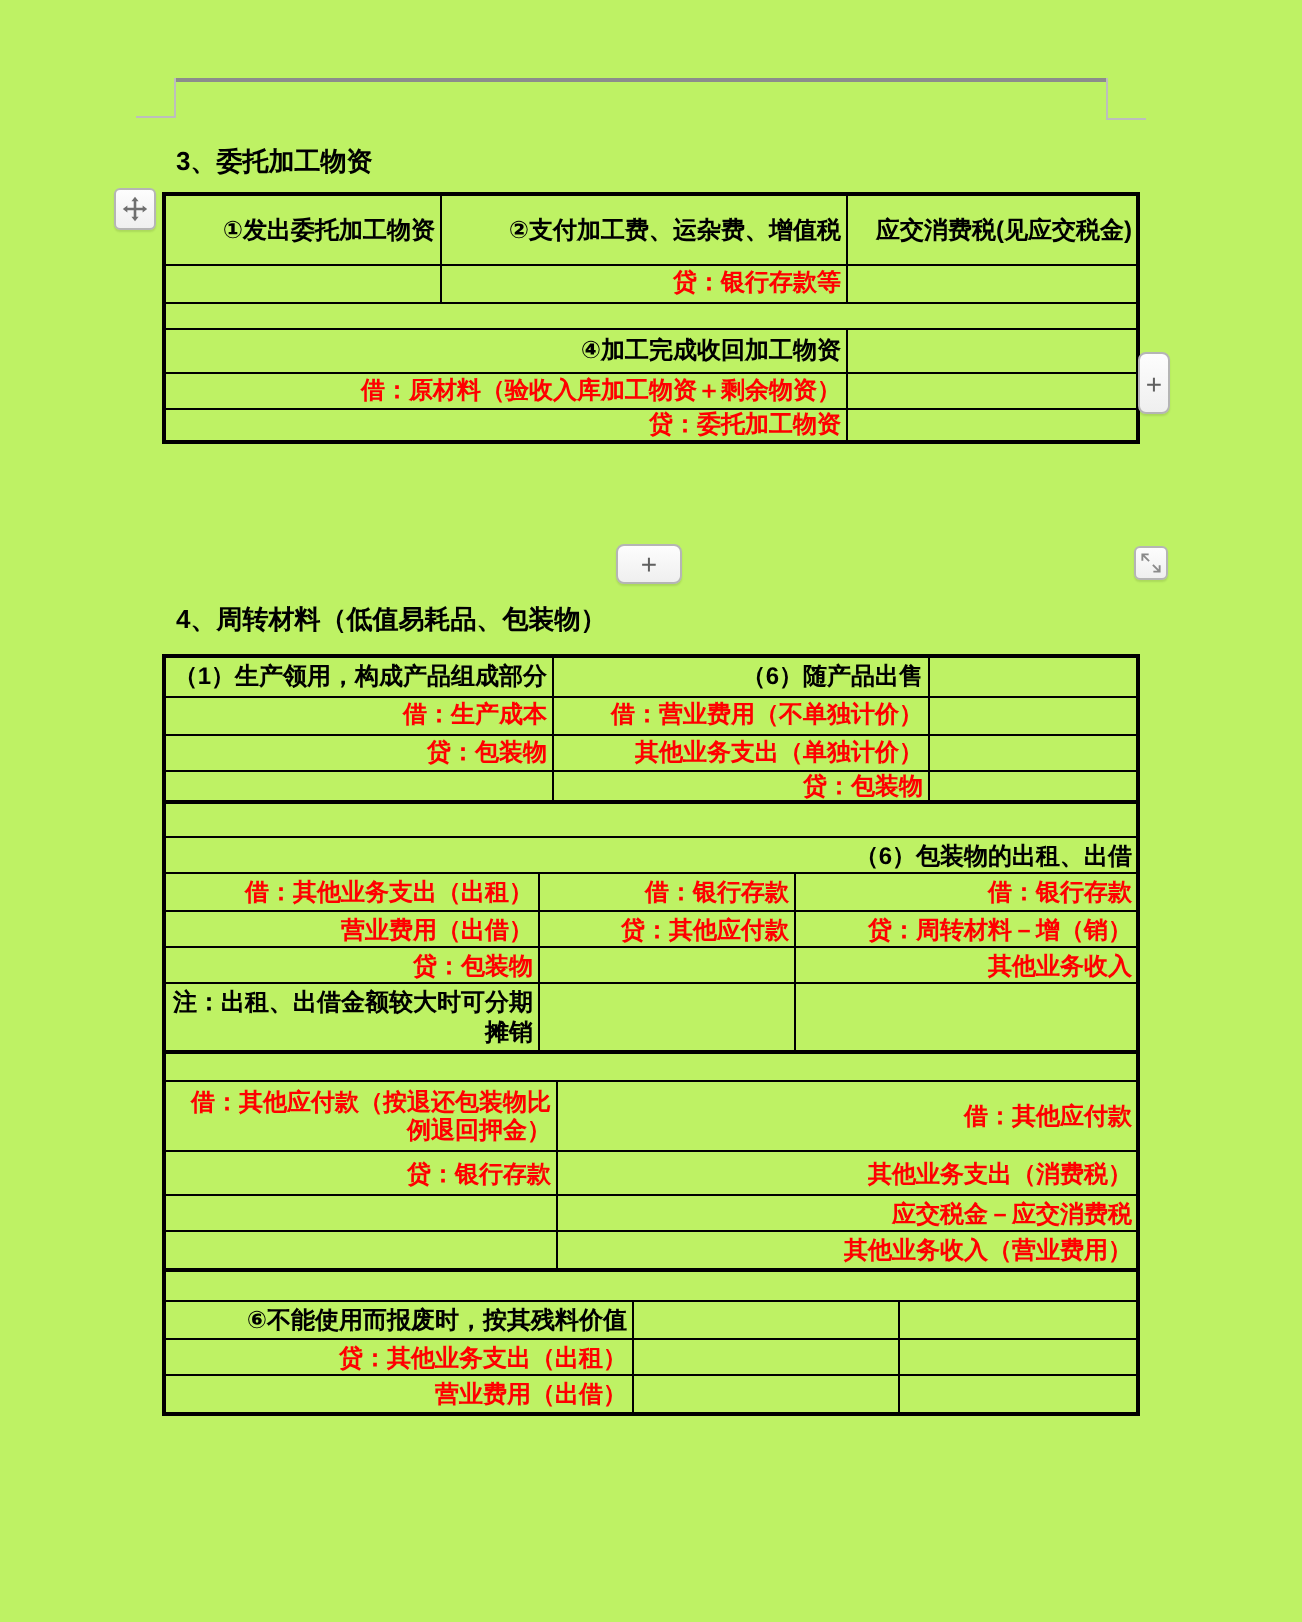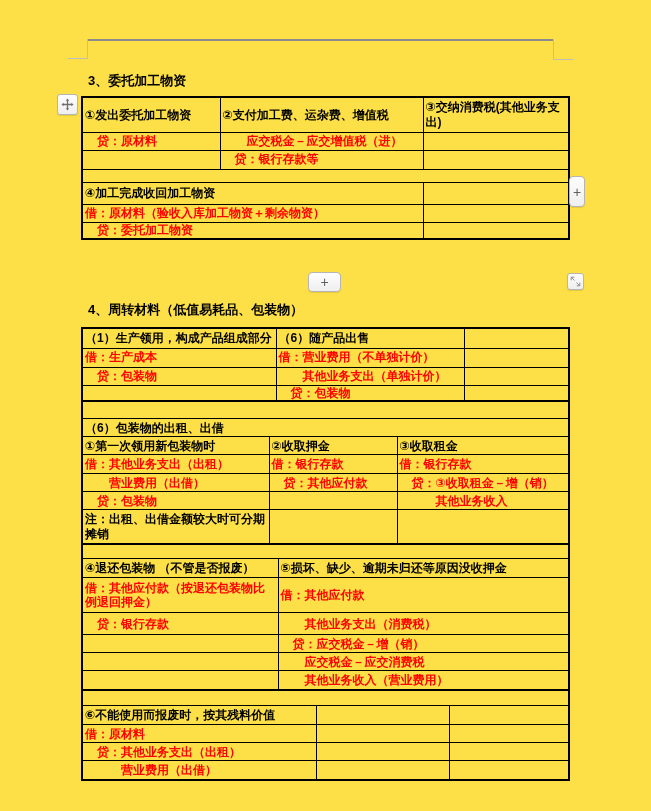--- a/index.html
+++ b/index.html
@@ -1,22 +1,23 @@
 <!DOCTYPE html>
 <html><head>
 <meta charset="utf-8">
 <style>
   * { box-sizing: border-box; margin: 0; padding: 0; }
   html, body { background: #ffffff; }
   #screen {
     position: relative;
     width: 651px; height: 811px;
-    background: #fde047;
+    background: #bef264;
     overflow: hidden;
     font-family: "Liberation Sans", "DejaVu Sans", sans-serif;
+    text-align: right;
   }
 
   
   .edge { position: absolute; }
   .edge-dark  { background: #8c8c8c; }
   .edge-light { background: #bdbdbd; }
 
   
   .doc-title {
     position: absolute;
@@ -91,26 +92,21 @@
     <table>
       <colgroup>
           <col style="width:138px">
           <col style="width:203px">
           <col style="width:146px">
         </colgroup>
       <tbody>
           <tr style="height:35px">
         <td>①发出委托加工物资</td>
         <td>②支付加工费、运杂费、增值税</td>
-        <td>③交纳消费税(其他业务支出)</td>
-      </tr>
-      <tr style="height:18px">
-        <td class="red">　贷：原材料</td>
-        <td class="red">　　应交税金－应交增值税（进）</td>
-        <td></td>
+        <td>应交消费税(见应交税金)</td>
       </tr>
       <tr style="height:19px">
         <td></td>
         <td class="red">　贷：银行存款等</td>
         <td></td>
       </tr>
       <tr style="height:13px">
         <td colspan="3"></td>
       </tr>
       <tr style="height:22px">
@@ -185,34 +181,29 @@
           <col style="width:128px">
           <col style="width:172px">
         </colgroup>
       <tbody>
           <tr style="height:18px">
         <td colspan="3"></td>
       </tr>
       <tr style="height:18px">
         <td colspan="3">（6）包装物的出租、出借</td>
       </tr>
-      <tr style="height:18px">
-        <td>①第一次领用新包装物时</td>
-        <td>②收取押金</td>
-        <td>③收取租金</td>
-      </tr>
       <tr style="height:19px">
         <td class="red">借：其他业务支出（出租）</td>
         <td class="red">借：银行存款</td>
         <td class="red">借：银行存款</td>
       </tr>
       <tr style="height:18px">
         <td class="red">　　营业费用（出借）</td>
         <td class="red">　贷：其他应付款</td>
-        <td class="red">　贷：③收取租金－增（销）</td>
+        <td class="red">　贷：周转材料－增（销）</td>
       </tr>
       <tr style="height:18px">
         <td class="red">　贷：包装物</td>
         <td></td>
         <td class="red">　　　其他业务收入</td>
       </tr>
       <tr style="height:34px">
         <td>注：出租、出借金额较大时可分期摊销</td>
         <td></td>
         <td></td>
@@ -221,39 +212,31 @@
       </table>
 
     <table>
       <colgroup>
           <col style="width:196px">
           <col style="width:291px">
         </colgroup>
       <tbody>
           <tr style="height:15px">
         <td colspan="2"></td>
-      </tr>
-      <tr style="height:19px">
-        <td>④退还包装物 （不管是否报废）</td>
-        <td>⑤损坏、缺少、逾期未归还等原因没收押金</td>
       </tr>
       <tr style="height:35px">
         <td class="red">借：其他应付款（按退还包装物比例退回押金）</td>
         <td class="red">借：其他应付款</td>
       </tr>
       <tr style="height:22px">
         <td class="red">　贷：银行存款</td>
         <td class="red">　　其他业务支出（消费税）</td>
       </tr>
       <tr style="height:18px">
         <td></td>
-        <td class="red">　贷：应交税金－增（销）</td>
-      </tr>
-      <tr style="height:18px">
-        <td></td>
         <td class="red">　　应交税金－应交消费税</td>
       </tr>
       <tr style="height:19px">
         <td></td>
         <td class="red">　　其他业务收入（营业费用）</td>
       </tr>
     </tbody>
       </table>
 
     <table>
@@ -265,25 +248,20 @@
       <tbody>
           <tr style="height:16px">
         <td colspan="3"></td>
       </tr>
       <tr style="height:19px">
         <td>⑥不能使用而报废时，按其残料价值</td>
         <td></td>
         <td></td>
       </tr>
       <tr style="height:18px">
-        <td class="red">借：原材料</td>
-        <td></td>
-        <td></td>
-      </tr>
-      <tr style="height:18px">
         <td class="red">　贷：其他业务支出（出租）</td>
         <td></td>
         <td></td>
       </tr>
       <tr style="height:19px">
         <td class="red">　　　营业费用（出借）</td>
         <td></td>
         <td></td>
       </tr>
     </tbody>

